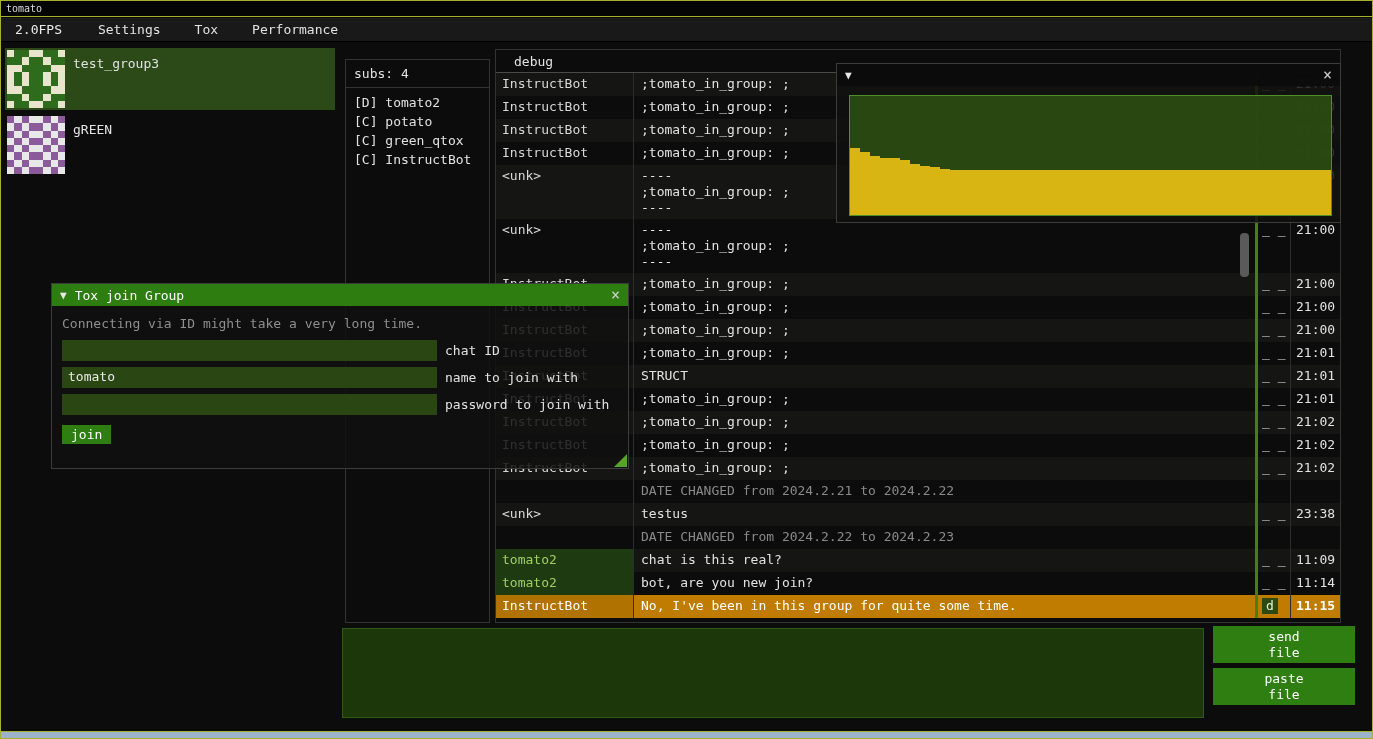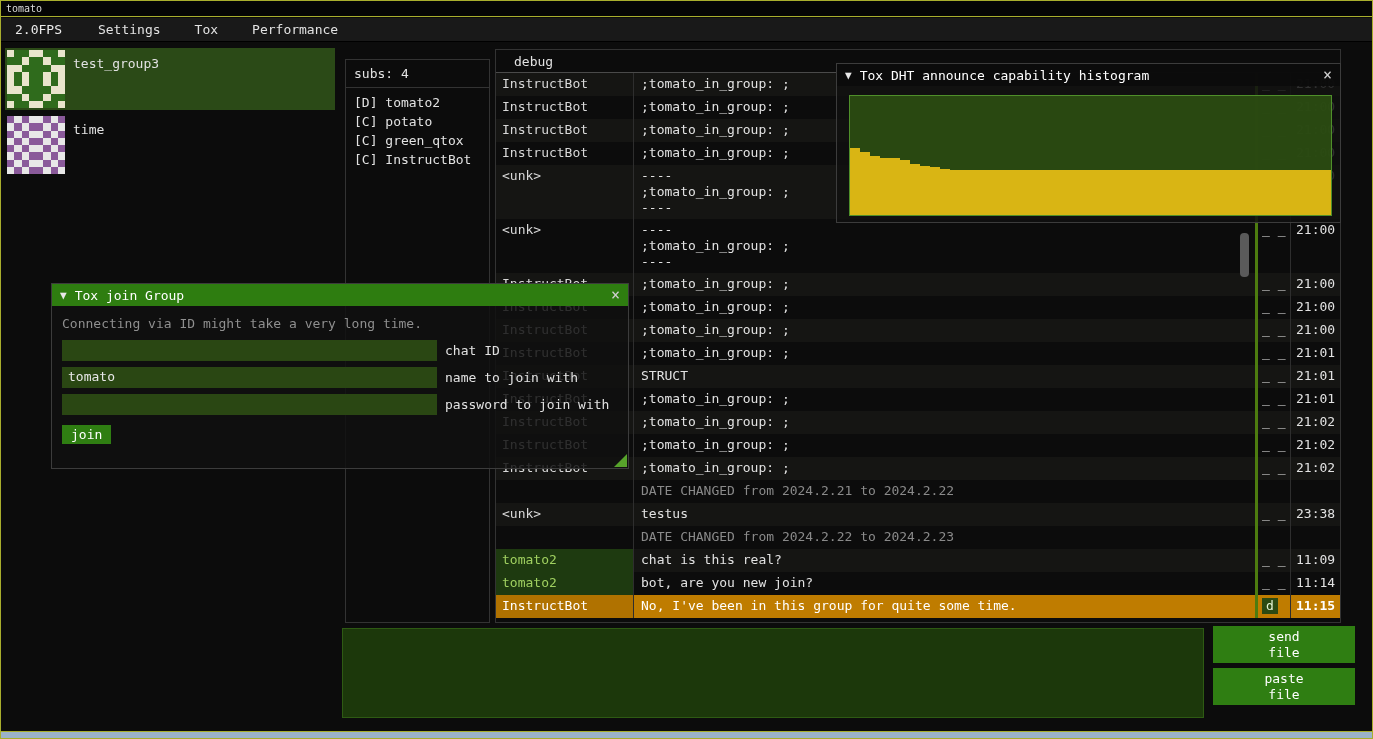--- a/index.html
+++ b/index.html
@@ -235,21 +235,21 @@
             <div style="background: rgb(138, 90, 154);"></div>
             <div style="background: rgb(232, 232, 232);"></div>
             <div style="background: rgb(138, 90, 154);"></div>
             <div style="background: rgb(232, 232, 232);"></div>
             <div style="background: rgb(138, 90, 154);"></div>
             <div style="background: rgb(138, 90, 154);"></div>
             <div style="background: rgb(232, 232, 232);"></div>
             <div style="background: rgb(138, 90, 154);"></div>
             <div style="background: rgb(232, 232, 232);"></div>
           </div>
-          <div class="group-label">time</div>
+          <div class="group-label">gREEN</div>
         </div>
       </div>
   </div>
 
   <div class="subs-panel">
     <div class="subs-title">subs: 4</div>
     <div class="subs-list">
         <div class="subs-item">[D] tomato2</div>
         <div class="subs-item">[C] potato</div>
         <div class="subs-item">[C] green_qtox</div>
@@ -399,21 +399,20 @@
 
   <div class="composer-input"></div>
   <button class="green-btn btn-send">send
 file</button>
   <button class="green-btn btn-paste">paste
 file</button>
 
   <div class="fwin histogram-window">
     <div class="win-titlebar">
       <span class="win-collapse">▼</span>
-      <span>Tox DHT announce capability histogram</span>
       <span class="win-close">×</span>
     </div>
     <div class="plot">
         <div class="plot-bar" style="height: 56%;"></div>
         <div class="plot-bar" style="height: 53%;"></div>
         <div class="plot-bar" style="height: 50%;"></div>
         <div class="plot-bar" style="height: 48%;"></div>
         <div class="plot-bar" style="height: 48%;"></div>
         <div class="plot-bar" style="height: 46%;"></div>
         <div class="plot-bar" style="height: 43%;"></div>

